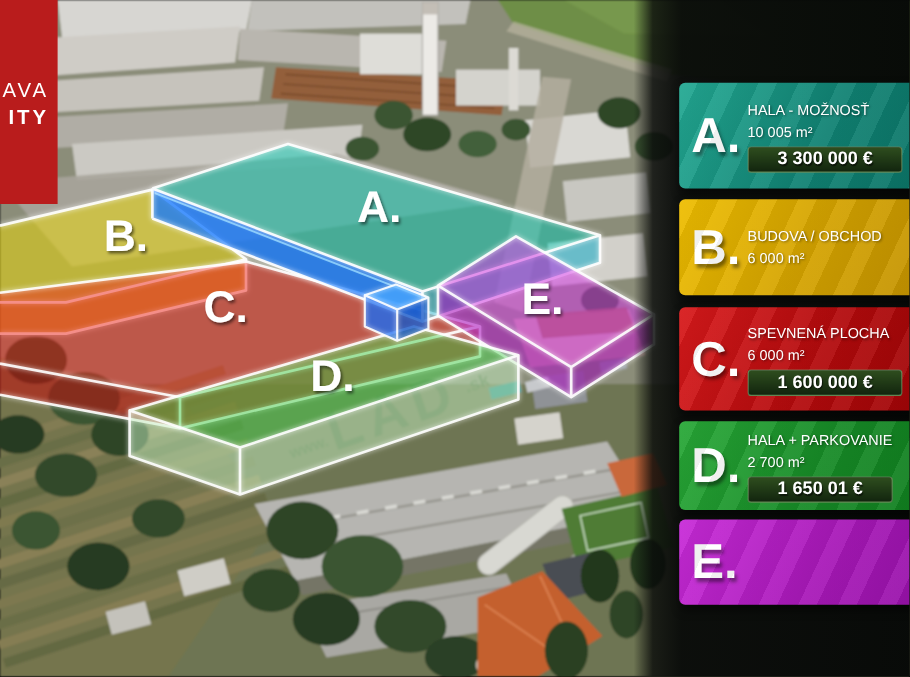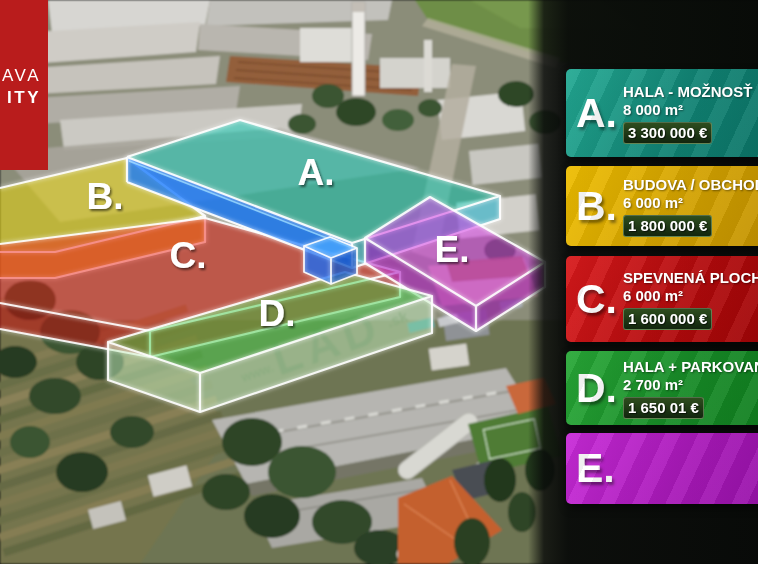--- a/index.html
+++ b/index.html
@@ -20,23 +20,23 @@
 
   
   .card{position:absolute;left:566px;width:218px;border-radius:5px;display:flex;
         align-items:center;padding-left:10px;box-sizing:border-box;z-index:5;
         box-shadow:2px 4px 8px rgba(0,0,0,.55);}
   .card::after{content:"";position:absolute;inset:0;border-radius:inherit;pointer-events:none;
         background:repeating-linear-gradient(115deg,rgba(255,255,255,.06) 0 14px,rgba(0,0,0,.06) 14px 30px);}
   .card-letter{flex:0 0 47px;font-size:41px;font-weight:bold;color:#fff;line-height:1;
         text-shadow:2px 3px 3px rgba(0,0,0,.45);}
   .card-body{display:flex;flex-direction:column;justify-content:center;position:relative;z-index:1;}
-  .card-title,.card-area{font-size:15px;font-weight:bold;color:#fff;line-height:18px;
+  .card-title,.card-area{font-size:12px;font-weight:normal;color:#fff;line-height:18px;
         white-space:nowrap;text-shadow:1px 1px 2px rgba(0,0,0,.45);}
-  .card-price{align-self:flex-start;margin-top:3px;padding:1px 4px 2px;border-radius:3px;
+  .card-price{align-self:flex-start;margin-top:3px;padding:1px 24px 2px;border-radius:3px;
         font-size:15px;font-weight:bold;color:#fff;white-space:nowrap;
         background:linear-gradient(180deg,#2e4d1e,#12250e);
         border:1px solid rgba(190,225,170,.38);text-shadow:1px 1px 1px rgba(0,0,0,.6);}
   #card-a{top:69px;height:88px;background:linear-gradient(115deg,#23a993 0%,#108273 55%,#0a7164 100%);}
   #card-b{top:166px;height:80px;background:linear-gradient(115deg,#eebd00 0%,#d2a100 55%,#c19000 100%);}
   #card-c{top:256px;height:86px;background:linear-gradient(115deg,#d8191b 0%,#b20a0c 55%,#9c0305 100%);}
   #card-d{top:351px;height:74px;background:linear-gradient(115deg,#28a837 0%,#168a26 55%,#0f7d1e 100%);}
   #card-e{top:433px;height:71px;background:linear-gradient(115deg,#c82ad8 0%,#a818b8 55%,#9410a6 100%);}
 </style>
 </head>
@@ -237,31 +237,30 @@
     <span class="logo-line" id="logo-line1">AVA</span>
     <span class="logo-line" id="logo-line2">ITY</span>
   </div>
 
   <div id="side-panel"></div>
 
   <div class="card" id="card-a">
     <div class="card-letter">A.</div>
     <div class="card-body">
       <div class="card-title">HALA - MOŽNOSŤ</div>
-      <div class="card-area">8 000 m²</div>
+      <div class="card-area">10 005 m²</div>
       <div class="card-price">3 300 000 €</div>
     </div>
   </div>
 
   <div class="card" id="card-b">
     <div class="card-letter">B.</div>
     <div class="card-body">
       <div class="card-title">BUDOVA / OBCHOD</div>
       <div class="card-area">6 000 m²</div>
-      <div class="card-price">1 800 000 €</div>
     </div>
   </div>
 
   <div class="card" id="card-c">
     <div class="card-letter">C.</div>
     <div class="card-body">
       <div class="card-title">SPEVNENÁ PLOCHA</div>
       <div class="card-area">6 000 m²</div>
       <div class="card-price">1 600 000 €</div>
     </div>

